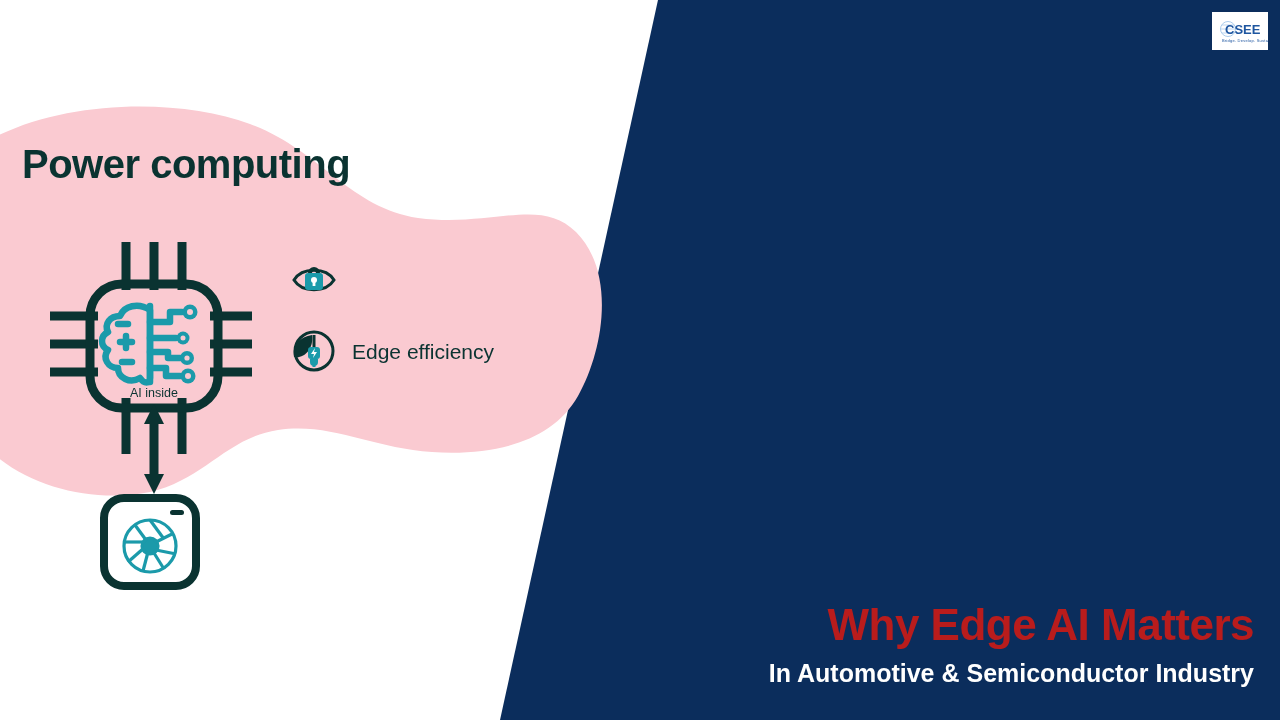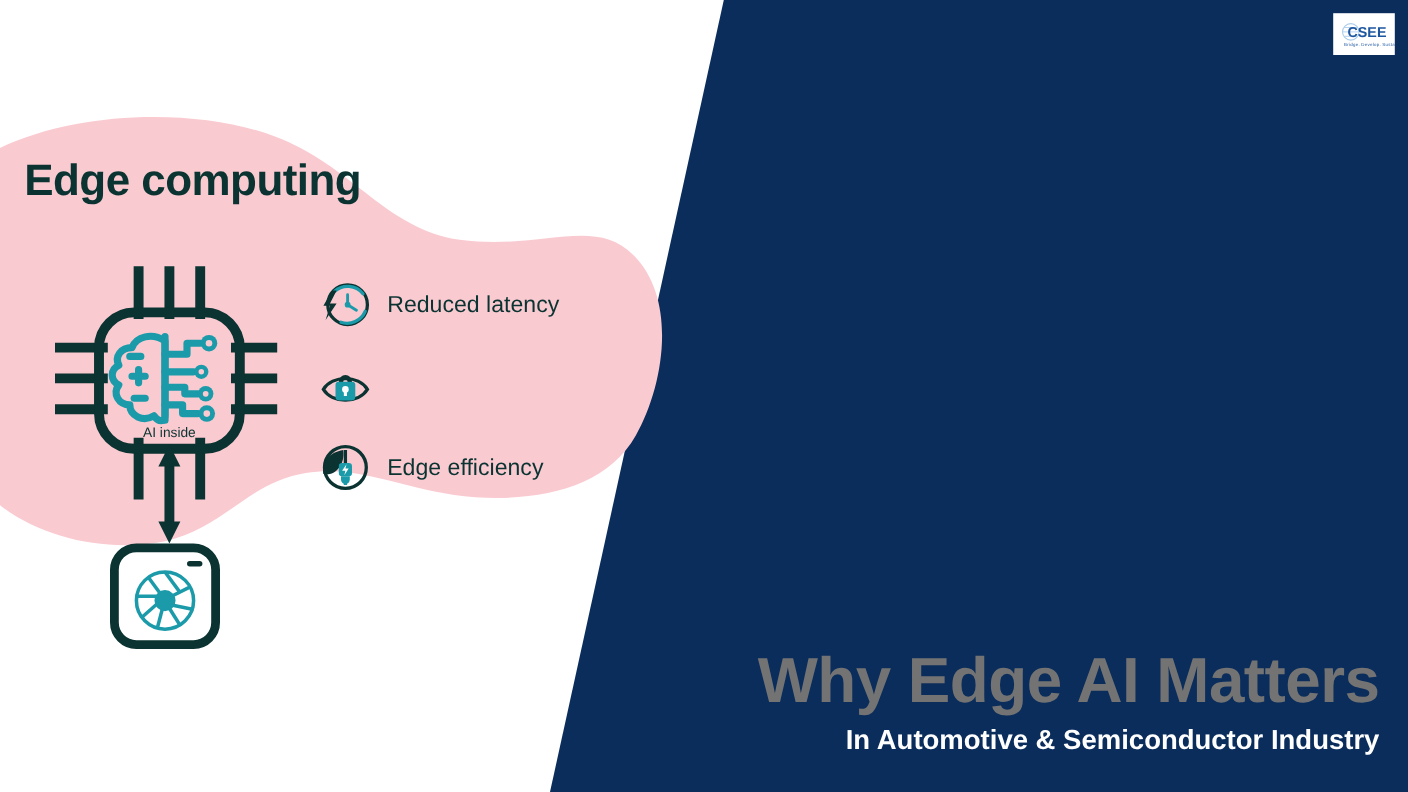--- a/index.html
+++ b/index.html
@@ -85,23 +85,23 @@
   }
   
   .headline-block {
     position: absolute;
     right: 26px;
     bottom: 34px;
     z-index: 6;
     text-align: right;
   }
   .headline-main {
-    font-size: 58px;
+    font-size: 44px;
     font-weight: bold;
-    color: #737373;
+    color: #b91c1c;
     line-height: 1.02;
     letter-spacing: -0.5px;
     white-space: nowrap;
   }
   .headline-sub {
     margin-top: 12px;
     font-size: 25px;
     font-weight: bold;
     color: #ffffff;
     line-height: 1.05;
@@ -149,21 +149,21 @@
       C 320,50 350,108 418,118
       C 492,128 540,96 576,132
       C 616,172 604,250 578,296
       C 552,342 494,356 432,352
       C 372,348 330,322 278,330
       C 226,338 204,380 150,392
       C 92,404 18,386 -20,340
       C -58,294 -60,180 -40,60 Z"></path>
   </svg>
 
-  <div class="edge-title">Edge computing</div>
+  <div class="edge-title">Power computing</div>
 
   <svg class="chip-art" width="222" height="270" viewBox="0 0 222 270">
     <g stroke="#0A3331" stroke-width="9" stroke-linecap="butt" fill="none">
 
       <line x1="86" y1="10" x2="86" y2="58"></line>
       <line x1="114" y1="10" x2="114" y2="58"></line>
       <line x1="142" y1="10" x2="142" y2="58"></line>
 
       <line x1="86" y1="166" x2="86" y2="222"></line>
       <line x1="142" y1="166" x2="142" y2="222"></line>
@@ -231,32 +231,20 @@
       <path d="M66,77 L56,61"></path>
       <path d="M45,79 L50,60"></path>
       <path d="M30,70 L46,56"></path>
       <path d="M26,50 L45,50"></path>
       <path d="M37,33 L48,48"></path>
     </g>
   </svg>
 
   <div class="benefits">
 
-    <div class="benefit-row">
-      <svg class="benefit-icon" viewBox="0 0 48 48">
-        <circle cx="26" cy="24" r="18" fill="none" stroke="#0A3331" stroke-width="3"></circle>
-        <path d="M14,12 A18,18 0 0 1 40,14" fill="none" stroke="#1B9AAA" stroke-width="3" stroke-linecap="round"></path>
-        <path d="M42,30 A18,18 0 0 1 20,40" fill="none" stroke="#1B9AAA" stroke-width="3" stroke-linecap="round"></path>
-        <line x1="26" y1="24" x2="26" y2="15" stroke="#1B9AAA" stroke-width="2.6" stroke-linecap="round"></line>
-        <line x1="26" y1="24" x2="34" y2="29" stroke="#1B9AAA" stroke-width="2.6" stroke-linecap="round"></line>
-        <circle cx="26" cy="24" r="2.6" fill="#1B9AAA"></circle>
-        <polygon points="12,11 4,25 10,25 6,38 16,23 10,23 16,11" fill="#0A3331"></polygon>
-      </svg>
-      <span class="benefit-label">Reduced latency</span>
-    </div>
 
     <div class="benefit-row">
       <svg class="benefit-icon" viewBox="0 0 48 48">
         <path d="M4,27 C 12,14 36,14 44,27 C 36,40 12,40 4,27 Z" fill="none" stroke="#0A3331" stroke-width="3"></path>
         <path d="M18,20 a6,6 0 0 1 12,0 v4 h-4 v-4 a2,2 0 0 0 -4,0 v4 h-4 z" fill="#0A3331"></path>
         <rect x="15" y="20" width="18" height="17" rx="3" fill="#1B9AAA"></rect>
         <circle cx="24" cy="27" r="3" fill="#ffffff"></circle>
         <rect x="22.6" y="27" width="2.8" height="6" fill="#ffffff"></rect>
       </svg>
     </div>

